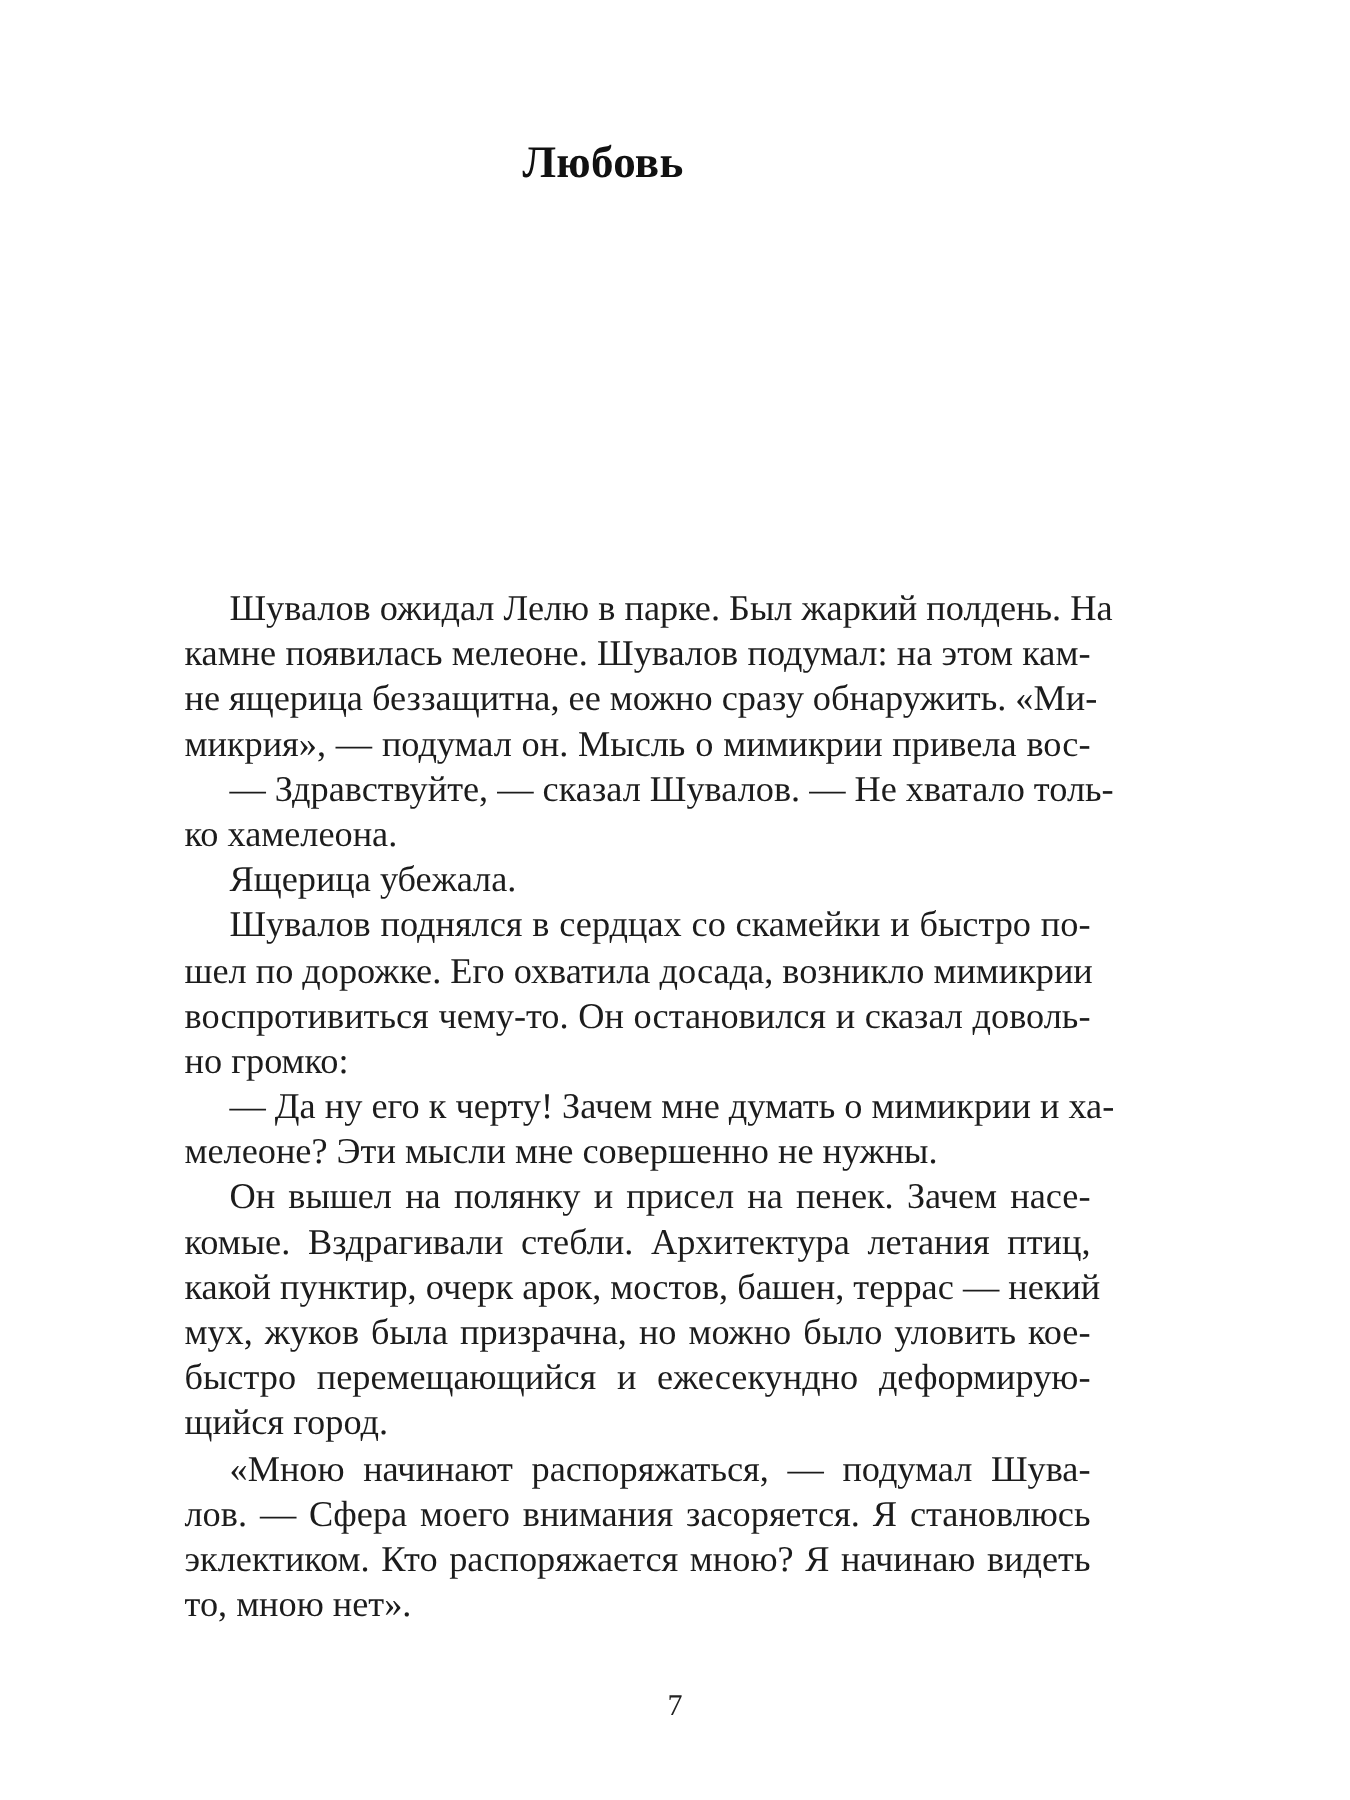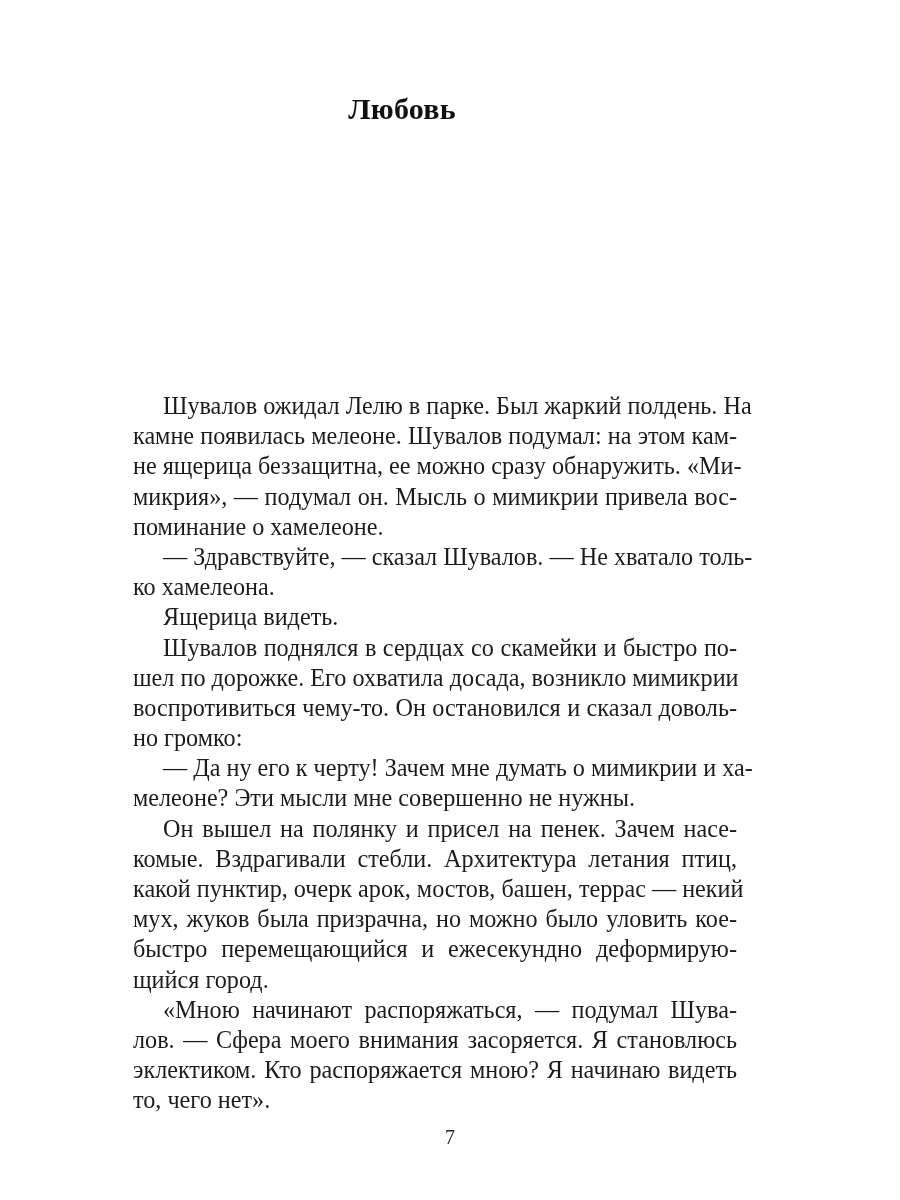--- a/index.html
+++ b/index.html
@@ -23,21 +23,21 @@
       text-align: center;
       font-size: 30px;
       font-weight: bold;
       letter-spacing: 0.2px;
       color: #111;
       margin: 0;
     }
     .text-block {
       position: absolute;
       top: 391px;
-      left: 133px;
+      left: 123px;
       width: 604px;
       font-size: 24.2px;
       line-height: 30.2px;
       color: #1c1c1c;
     }
     .line {
       display: block;
       white-space: nowrap;
       text-align: justify;
       text-align-last: justify;
@@ -62,35 +62,34 @@
 </head>
 <body>
 
 <h1 class="chapter-title">Любовь</h1>
 
 <div class="text-block">
   <span class="line indent">Шувалов ожидал Лелю в парке. Был жаркий полдень. На</span>
   <span class="line">камне появилась мелеоне. Шувалов подумал: на этом кам-</span>
   <span class="line">не ящерица беззащитна, ее можно сразу обнаружить. «Ми-</span>
   <span class="line">микрия», — подумал он. Мысль о мимикрии привела вос-</span>
-  <span class="line last">поминание о хамелеоне.</span>
   <span class="line indent">— Здравствуйте, — сказал Шувалов. — Не хватало толь-</span>
   <span class="line last">ко хамелеона.</span>
-  <span class="line indent last">Ящерица видеть.</span>
+  <span class="line indent last">Ящерица убежала.</span>
   <span class="line indent">Шувалов поднялся в сердцах со скамейки и быстро по-</span>
   <span class="line">шел по дорожке. Его охватила досада, возникло мимикрии</span>
   <span class="line">воспротивиться чему-то. Он остановился и сказал доволь-</span>
   <span class="line last">но громко:</span>
   <span class="line indent">— Да ну его к черту! Зачем мне думать о мимикрии и ха-</span>
   <span class="line last">мелеоне? Эти мысли мне совершенно не нужны.</span>
   <span class="line indent">Он вышел на полянку и присел на пенек. Зачем насе-</span>
   <span class="line">комые. Вздрагивали стебли. Архитектура летания птиц,</span>
   <span class="line">какой пунктир, очерк арок, мостов, башен, террас — некий</span>
   <span class="line">мух, жуков была призрачна, но можно было уловить кое-</span>
   <span class="line">быстро перемещающийся и ежесекундно деформирую-</span>
   <span class="line last">щийся город.</span>
   <span class="line indent">«Мною начинают распоряжаться, — подумал Шува-</span>
   <span class="line">лов. — Сфера моего внимания засоряется. Я становлюсь</span>
   <span class="line">эклектиком. Кто распоряжается мною? Я начинаю видеть</span>
-  <span class="line last">то, чего нет».</span>
+  <span class="line last">то, мною нет».</span>
 </div>
 
 <div class="page-number">7</div>
 
 </body></html>

